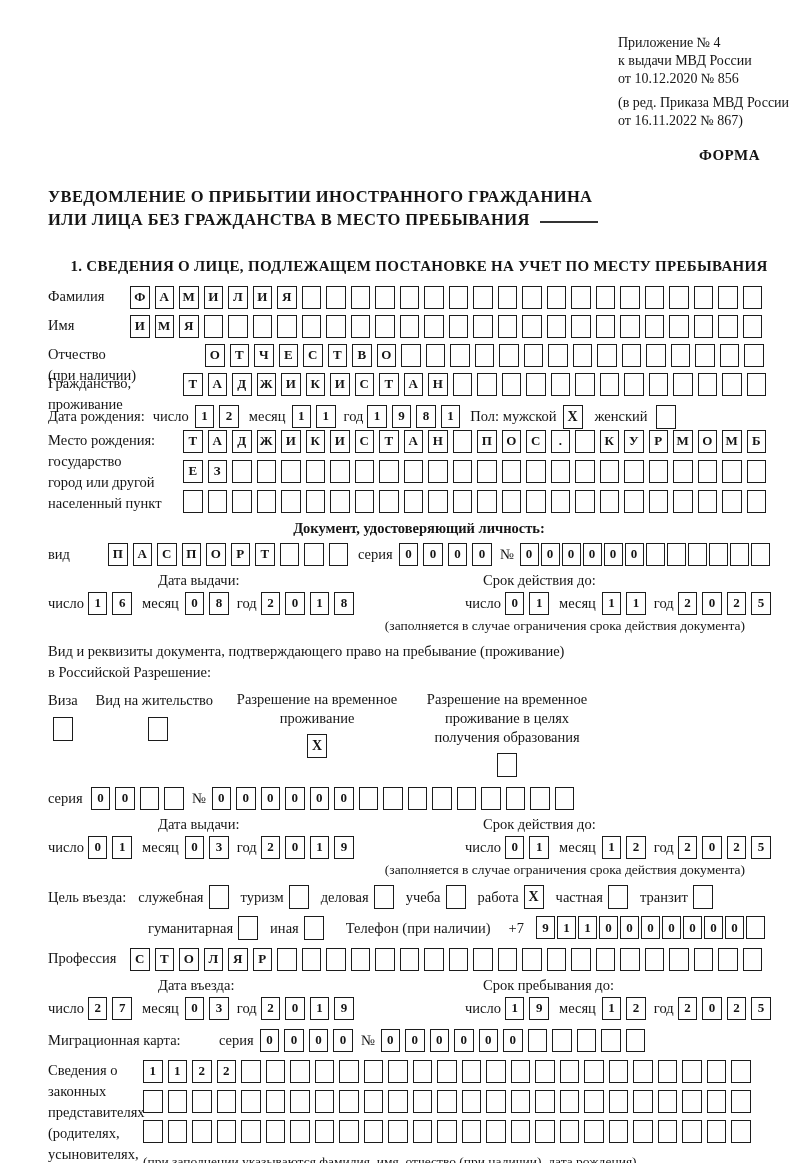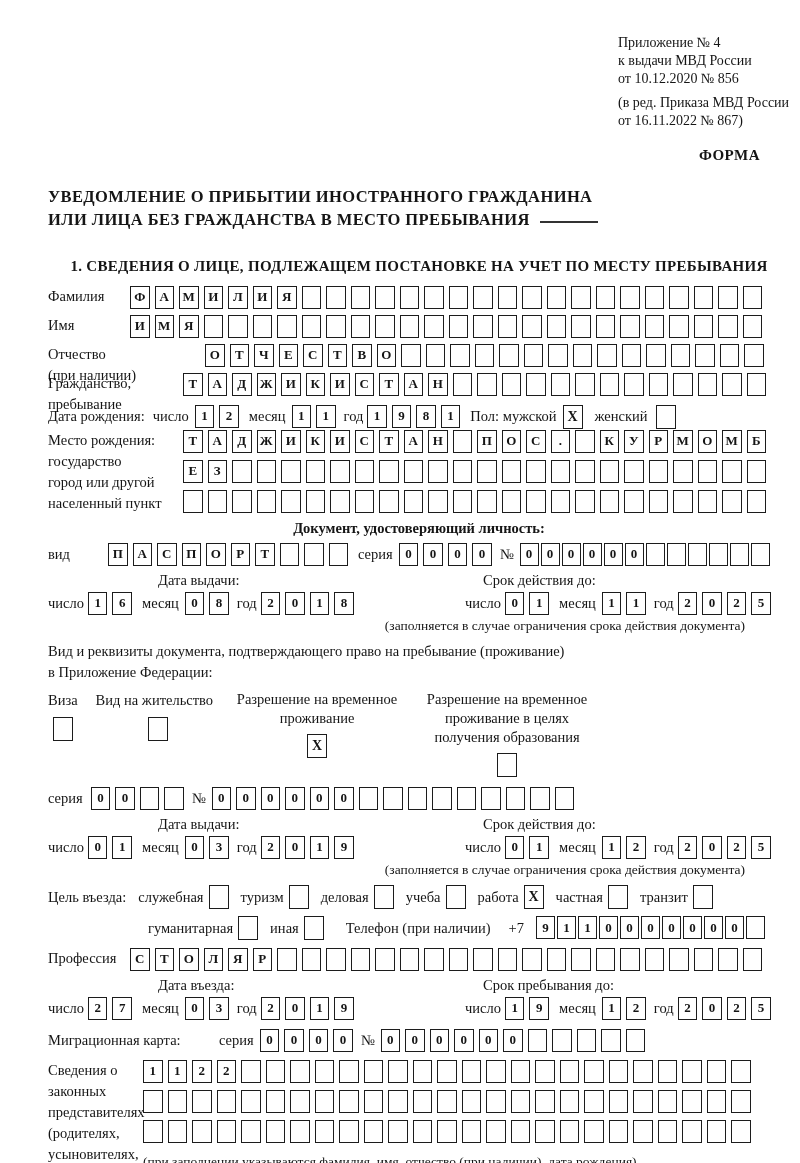--- a/index.html
+++ b/index.html
@@ -173,21 +173,21 @@
         <span class="cell"></span>
         <span class="cell"></span>
         <span class="cell"></span>
         <span class="cell"></span>
       </div>
   </div>
 
   <div class="frow">
     <div class="flabel w135 ovf">
       <div class="lblline">Гражданство,</div>
-      <div class="lblline">пребывание</div>
+      <div class="lblline">проживание</div>
     </div>
     <div class="boxes">
         <span class="cell">Т</span>
         <span class="cell">А</span>
         <span class="cell">Д</span>
         <span class="cell">Ж</span>
         <span class="cell">И</span>
         <span class="cell">К</span>
         <span class="cell">И</span>
         <span class="cell">С</span>
@@ -405,21 +405,21 @@
           <span class="cell">0</span>
           <span class="cell">2</span>
           <span class="cell">5</span>
         </span>
     </div>
   </div>
   <div class="note-right">(заполняется в случае ограничения срока действия документа)</div>
 
   <div class="intro">
     <div>Вид и реквизиты документа, подтверждающего право на пребывание (проживание)</div>
-    <div>в Приложение Федерации:</div>
+    <div>в Российской Разрешение:</div>
   </div>
 
   <div class="opt-row">
     <div class="opt">
       <span class="lblline">Виза</span>
       <span class="checkbox"></span>
     </div>
     <div class="opt">
       <span class="lblline">Вид на жительство</span>
       <span class="checkbox ml8"></span>

